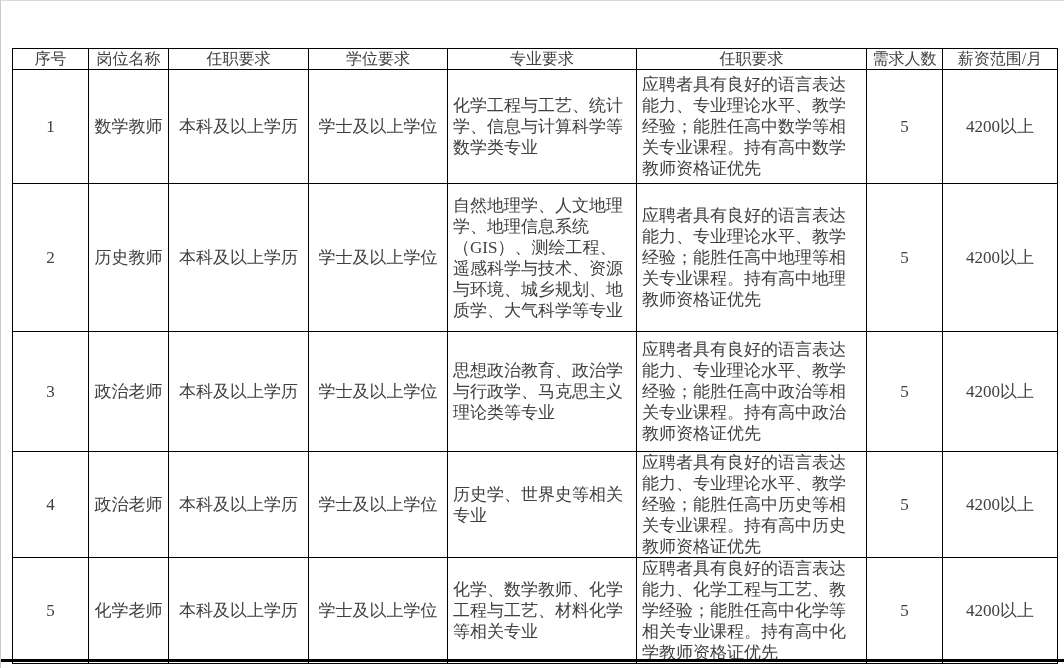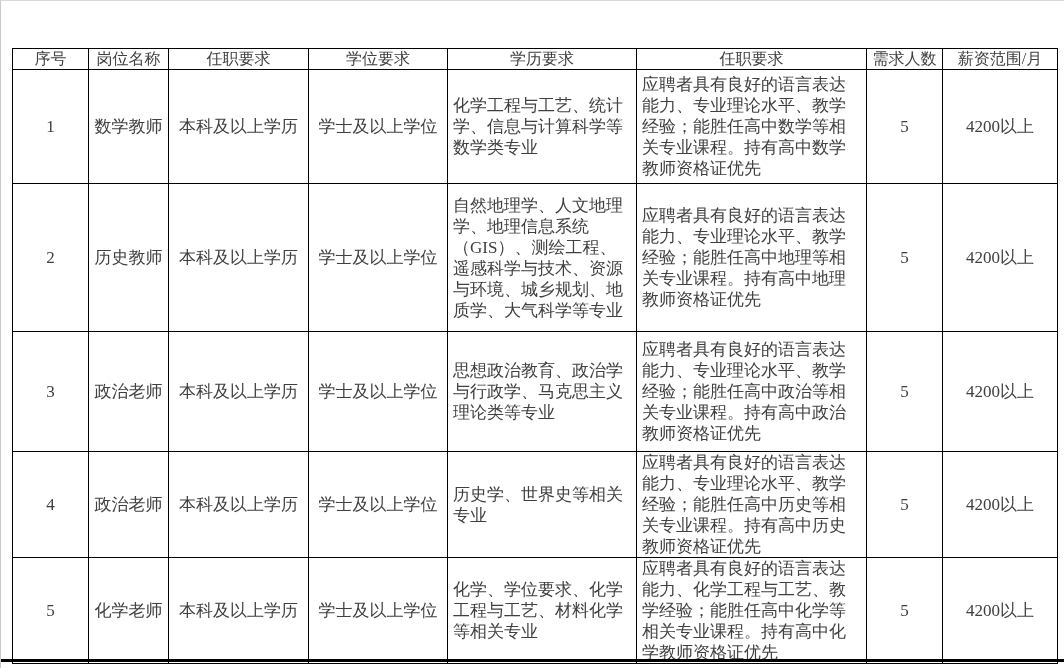--- a/index.html
+++ b/index.html
@@ -66,21 +66,21 @@
         <col class="c5">
         <col class="c6">
         <col class="c7">
     </colgroup>
     <thead>
       <tr>
           <th>序号</th>
           <th>岗位名称</th>
           <th>任职要求</th>
           <th>学位要求</th>
-          <th>学历要求</th>
+          <th>专业要求</th>
           <th>任职要求</th>
           <th>需求人数</th>
           <th>薪资范围/月</th>
         </tr>
     </thead>
     <tbody>
         <tr>
           <td class="col0">1</td>
           <td class="col1">数学教师</td>
           <td class="col2">本科及以上学历</td>
@@ -118,21 +118,21 @@
           <td class="col4">历史学、世界史等相关专业</td>
           <td class="col5">应聘者具有良好的语言表达能力、专业理论水平、教学经验；能胜任高中历史等相关专业课程。持有高中历史教师资格证优先</td>
           <td class="col6">5</td>
           <td class="col7">4200以上</td>
         </tr>
         <tr>
           <td class="col0">5</td>
           <td class="col1">化学老师</td>
           <td class="col2">本科及以上学历</td>
           <td class="col3">学士及以上学位</td>
-          <td class="col4">化学、学位要求、化学工程与工艺、材料化学等相关专业</td>
+          <td class="col4">化学、数学教师、化学工程与工艺、材料化学等相关专业</td>
           <td class="col5">应聘者具有良好的语言表达能力、化学工程与工艺、教学经验；能胜任高中化学等相关专业课程。持有高中化学教师资格证优先</td>
           <td class="col6">5</td>
           <td class="col7">4200以上</td>
         </tr>
       </tbody>
   </table>
 
   <div class="bottom-rule"></div>
 </div>
 

